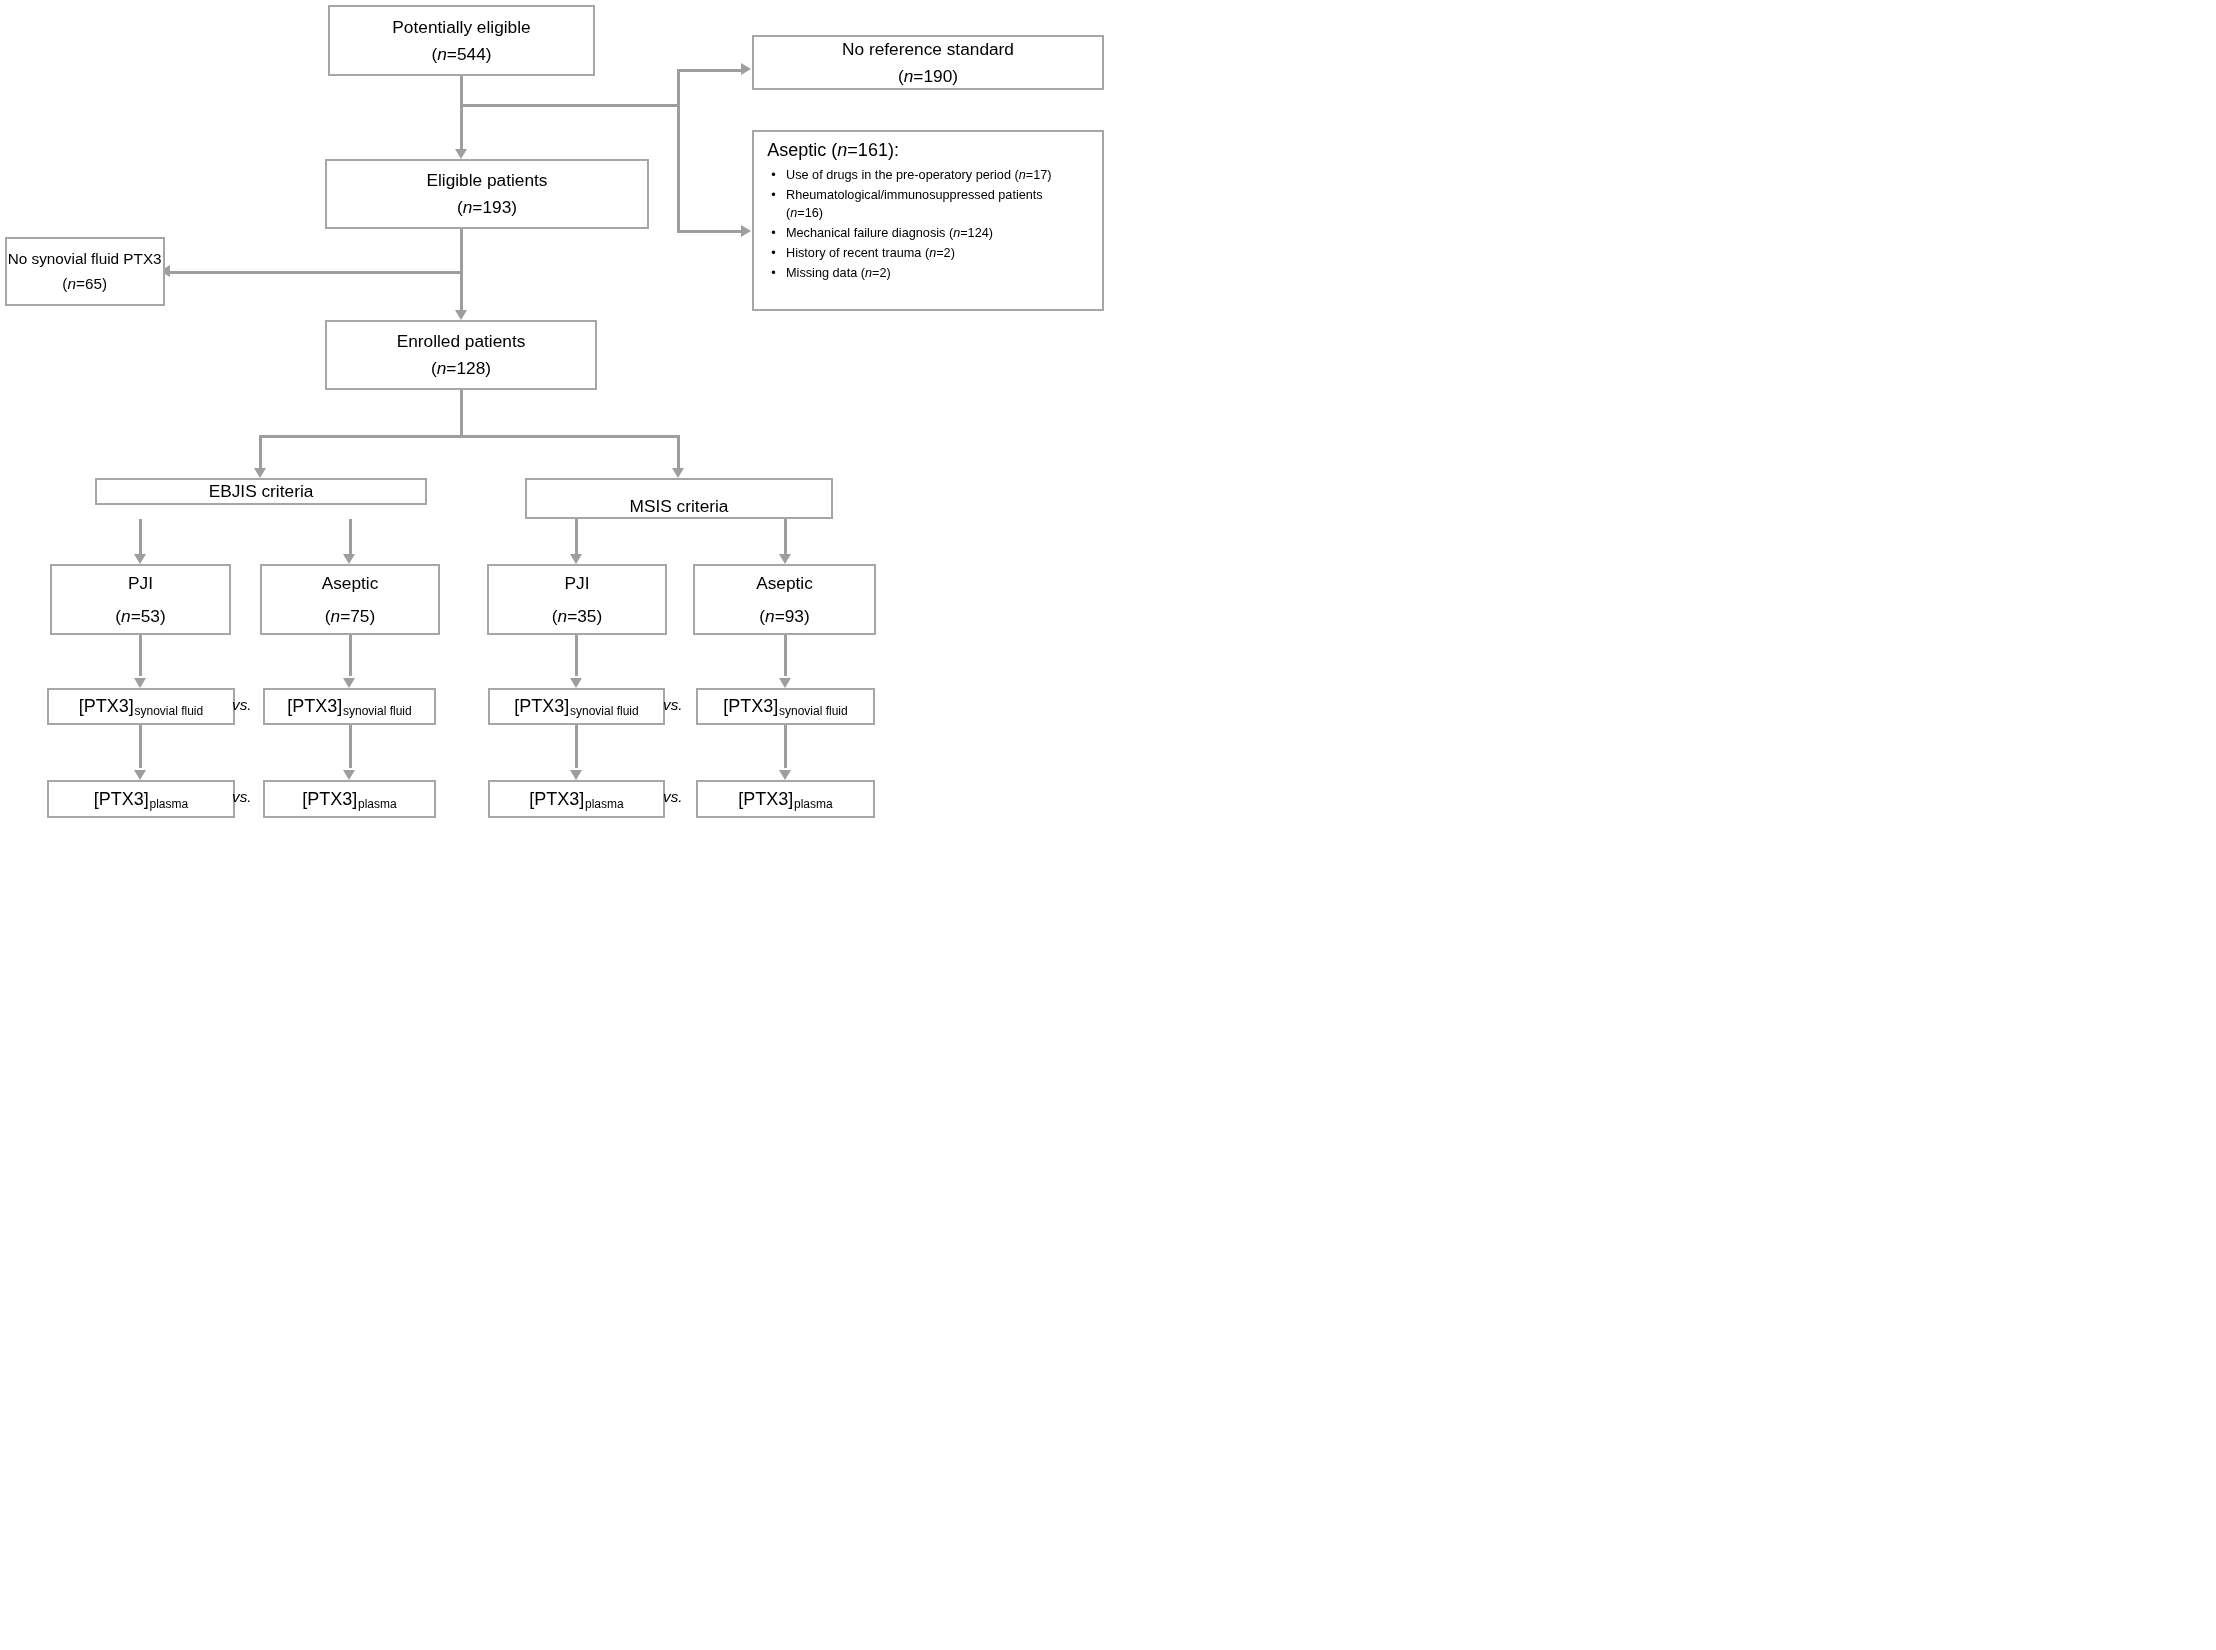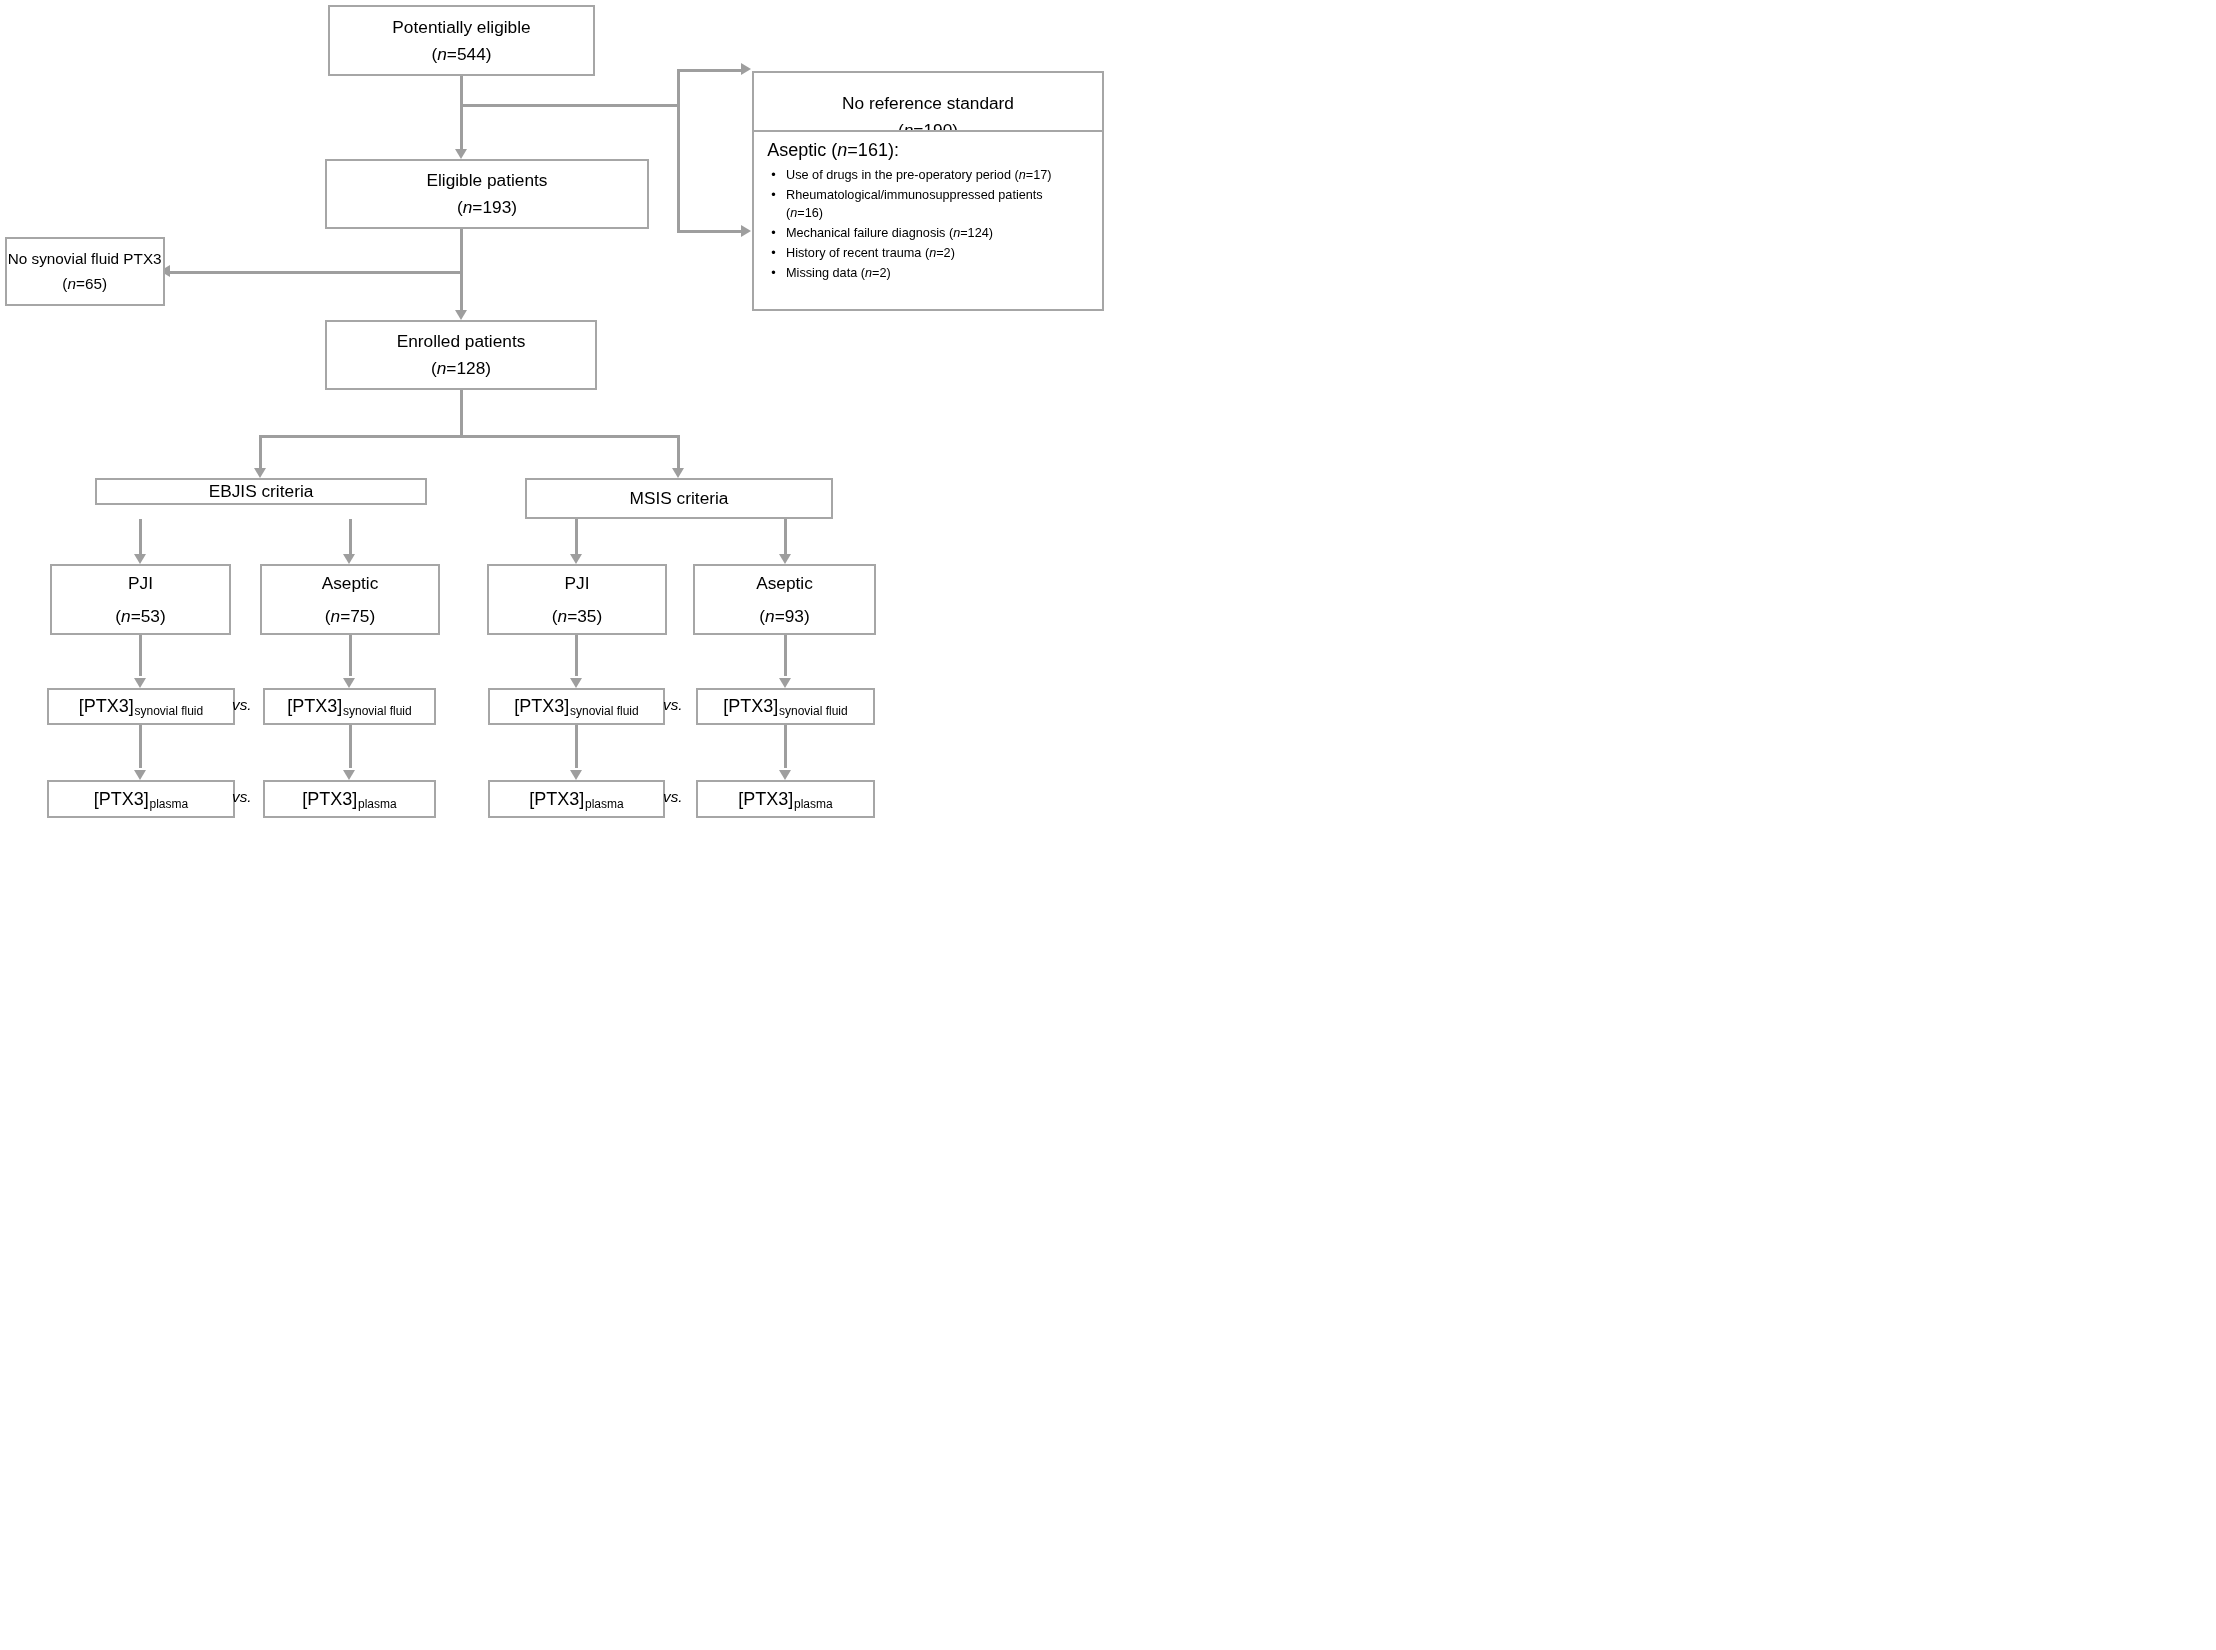--- a/index.html
+++ b/index.html
@@ -114,21 +114,21 @@
   <div class="vline" style="left:575px;top:725px;height:43px;"></div>
   <div class="head head-down" style="left:570px;top:770px;"></div>
   <div class="vline" style="left:784px;top:725px;height:43px;"></div>
   <div class="head head-down" style="left:779px;top:770px;"></div>
 
   <div class="box box-lg" style="left:328px;top:5.3px;width:267px;height:71px;">
     <span>Potentially eligible</span>
     <span>(<i>n</i>=544)</span>
   </div>
 
-  <div class="box box-lg" style="left:752px;top:35px;width:352px;height:91px;margin-top:36px;">
+  <div class="box box-lg" style="left:752px;top:35px;width:352px;height:55px;">
     <span>No reference standard</span>
     <span>(<i>n</i>=190)</span>
   </div>
 
   <div class="box box-excluded" style="left:752px;top:130px;width:352px;height:181px;">
     <div class="excluded-title">
       <span>Aseptic</span>
       <span>(<i>n</i>=161):</span>
     </div>
     <ul class="excluded-list">
@@ -152,21 +152,21 @@
 
   <div class="box box-lg" style="left:325px;top:320px;width:272px;height:70px;">
     <span>Enrolled patients</span>
     <span>(<i>n</i>=128)</span>
   </div>
 
   <div class="box box-crit" style="left:95px;top:478px;width:332px;height:27px;">
     <span>EBJIS criteria</span>
   </div>
 
-  <div class="box box-crit" style="left:525px;top:478px;width:308px;height:41px;">
+  <div class="box box-crit" style="left:525px;top:478px;width:308px;height:41px;justify-content:flex-end;">
     <span>MSIS criteria</span>
   </div>
 
   <div class="box box-child" style="left:50px;top:564px;width:181px;height:71px;">
     <span>PJI</span>
     <span>(<i>n</i>=53)</span>
   </div>
 
   <div class="box box-child" style="left:260px;top:564px;width:180px;height:71px;">
     <span>Aseptic</span>

